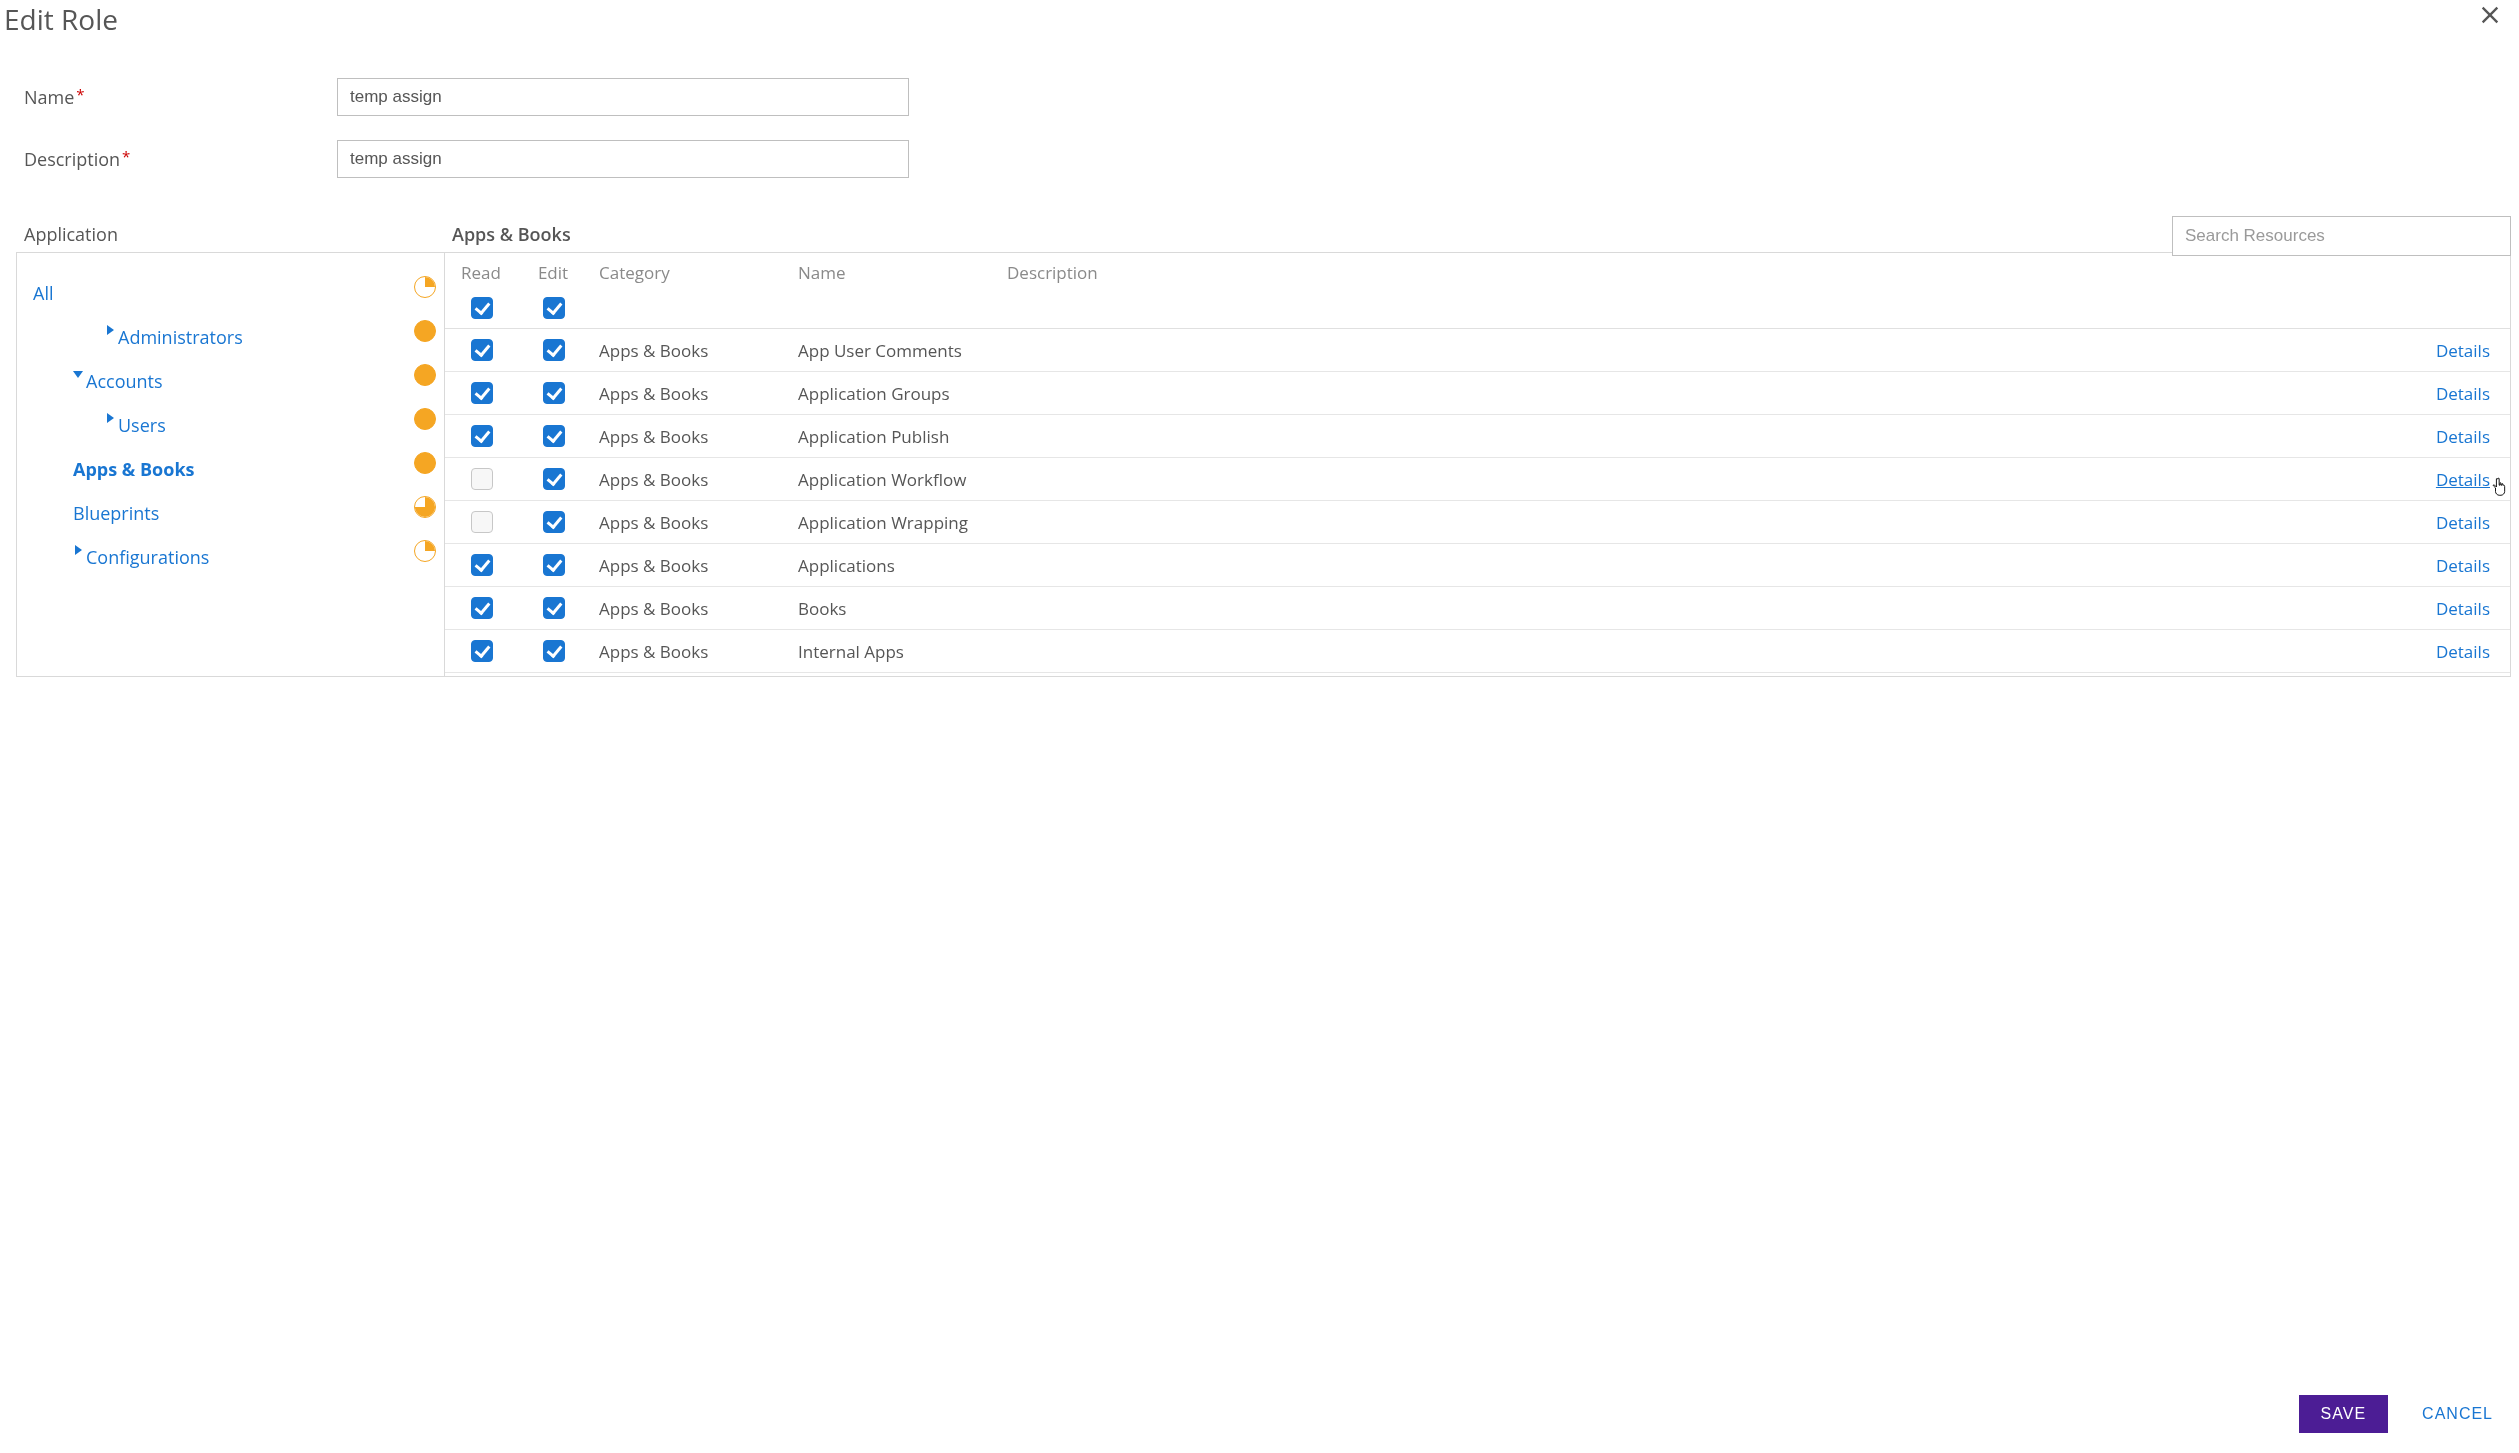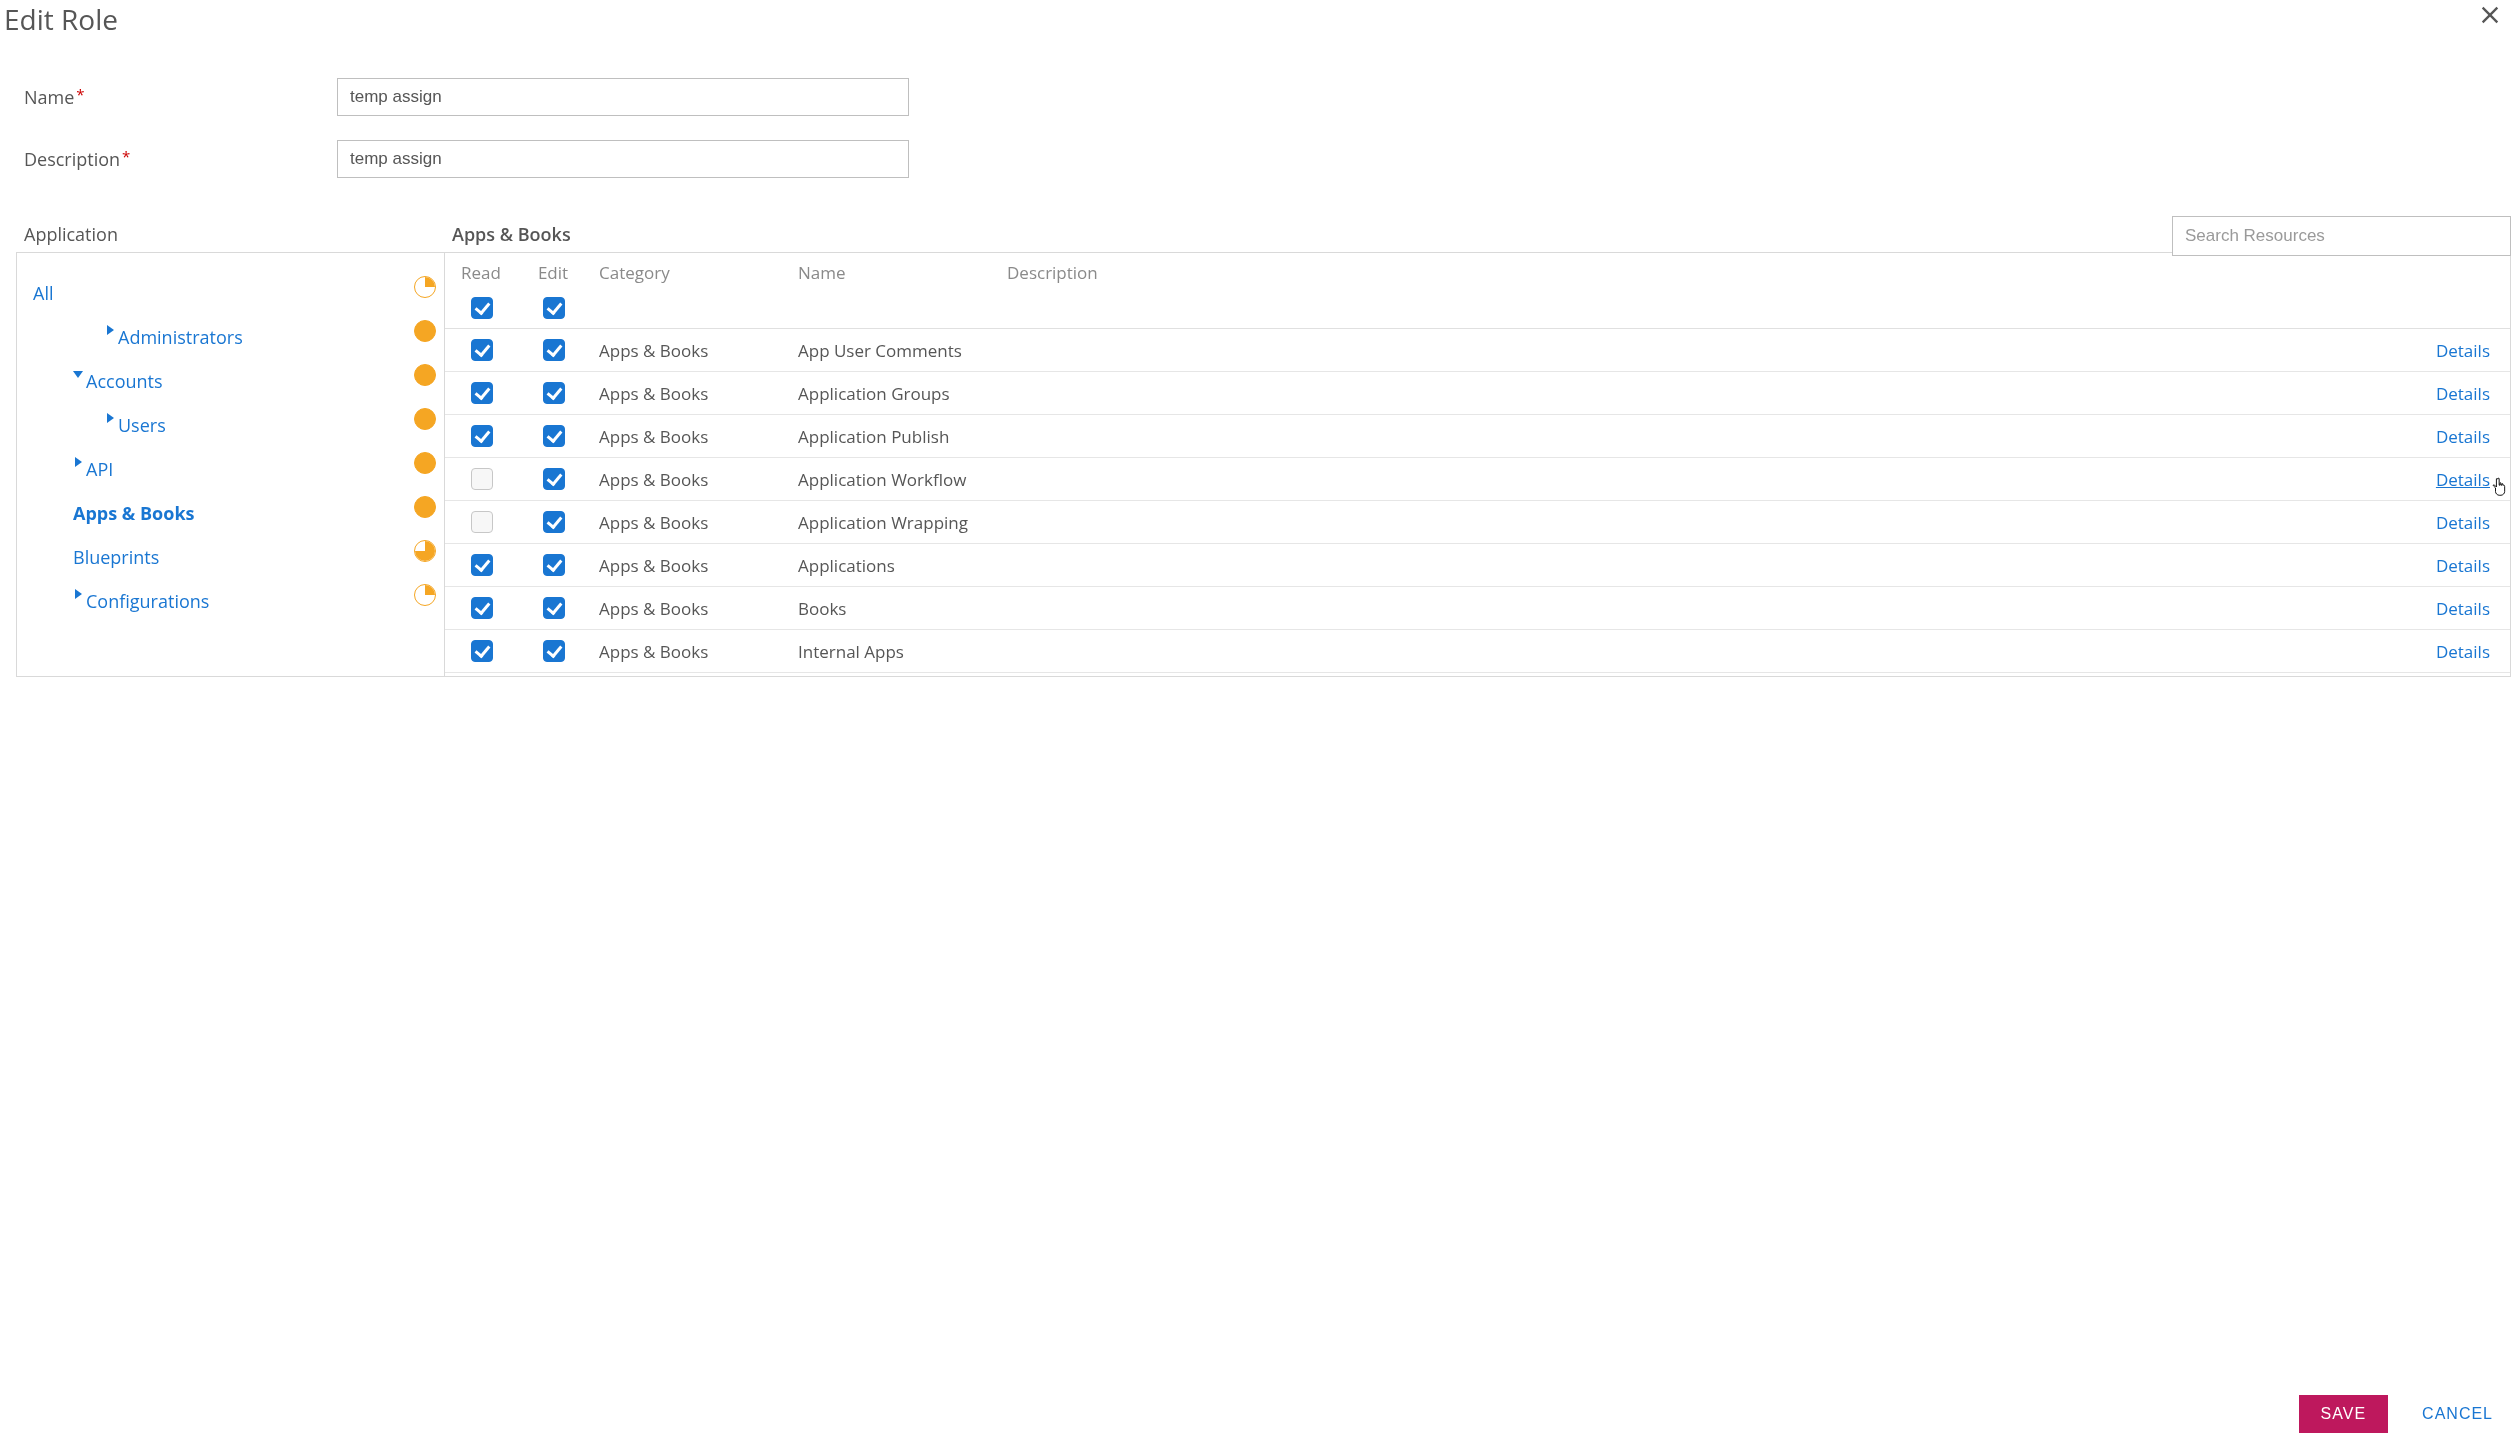--- a/index.html
+++ b/index.html
@@ -183,21 +183,21 @@
 
   .footer {
     position: fixed;
     right: 20px;
     bottom: 20px;
     display:flex;
     gap:28px;
     align-items:center;
   }
   .btn-save {
-    background:#be185d;
+    background:#4c1d95;
     color:#fff;
     border:none;
     font-size:16px;
     letter-spacing:1px;
     padding:10px 22px;
     cursor:pointer;
   }
   .btn-cancel {
     background:none;
     border:none;
@@ -279,31 +279,20 @@
           <span class="status-circle full"></span>
         </div>
         <div class="cat-item link indent-2">
           <span class="cat-label">
             <span class="caret">
               <svg viewBox="0 0 10 10">
                 <path d="M2 0 L2 10 L9 5 Z"></path>
               </svg>
             </span>
             <span class="cat-text">Users</span>
-          </span>
-          <span class="status-circle full"></span>
-        </div>
-        <div class="cat-item link indent-1">
-          <span class="cat-label">
-            <span class="caret">
-              <svg viewBox="0 0 10 10">
-                <path d="M2 0 L2 10 L9 5 Z"></path>
-              </svg>
-            </span>
-            <span class="cat-text">API</span>
           </span>
           <span class="status-circle full"></span>
         </div>
         <div class="cat-item link active indent-1">
           <span class="cat-label">
             <span class="cat-text">Apps &amp; Books</span>
           </span>
           <span class="status-circle full"></span>
         </div>
         <div class="cat-item link indent-1">

